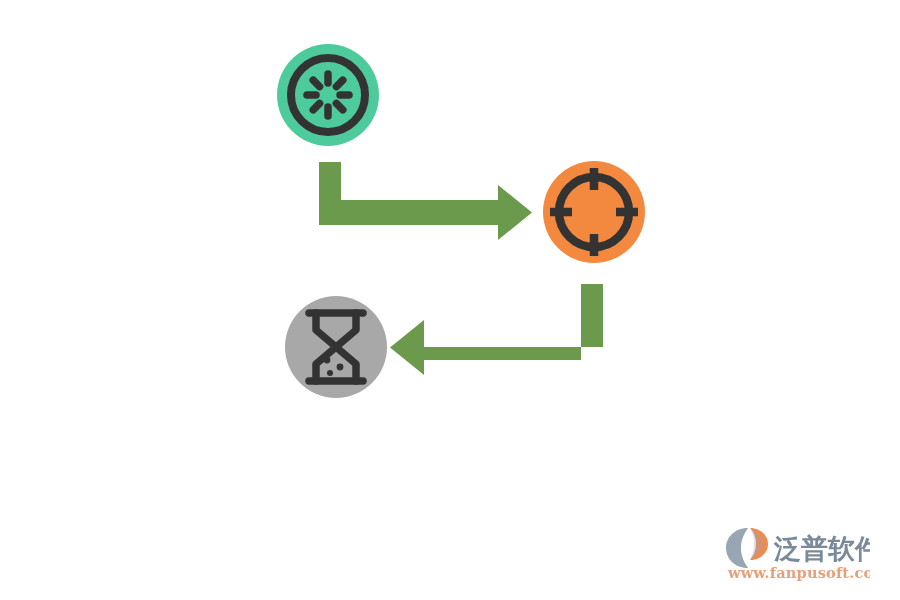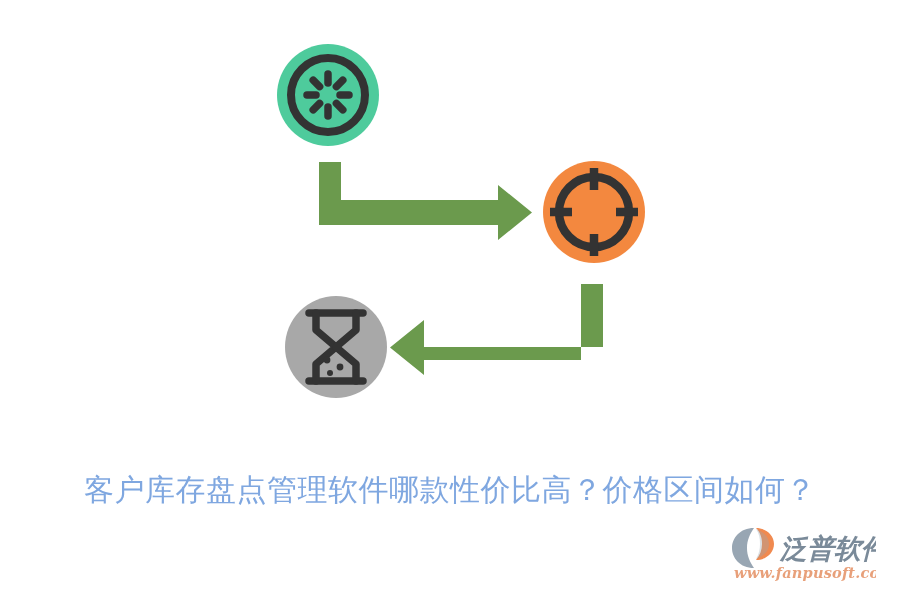--- a/index.html
+++ b/index.html
@@ -50,25 +50,24 @@
     letter-spacing: 0.5px;
     color: #7fa7e0;
     font-family: "DejaVu Serif", "Liberation Serif", serif;
     font-weight: 400;
     white-space: nowrap;
   }
 
   
   #logo {
     position: absolute;
-    right: 24px;
+    right: 30px;
     bottom: 16px;
     width: 146px;
     height: 62px;
-    font-style: italic;
   }
 
   #logo-svg {
     display: block;
     width: 146px;
     height: 62px;
   }
 </style>
 </head>
 <body>
@@ -150,21 +149,20 @@
 
           <circle cx="327" cy="360" r="3.4" fill="#333333" stroke="none"></circle>
           <circle cx="340" cy="367" r="3.4" fill="#333333" stroke="none"></circle>
           <circle cx="330" cy="373" r="3.0" fill="#333333" stroke="none"></circle>
         </g>
       </g>
 
     </svg>
   </div>
 
-  <div id="caption">客户库存盘点管理软件哪款性价比高？价格区间如何？</div>
 
   <div id="logo">
     <svg id="logo-svg" viewBox="0 0 146 62" xmlns="http://www.w3.org/2000/svg">
 
       <g>
         <path d="M 24,6 C 10,6 2,16 2,26 C 2,36 10,46 24,46 C 20,40 17,34 17,26 C 17,18 20,12 24,6 Z" fill="#98a6b3"></path>
         <path d="M 26,6 C 36,6 44,13 44,22 C 44,31 36,38 26,38 C 30,33 32,28 32,22 C 32,15 30,10 26,6 Z" fill="#f08a50"></path>
         <path d="M 26,7 C 34,10 39,15 39,22 C 39,29 34,34 26,37 C 29,32 30,27 30,22 C 30,16 29,11 26,7 Z" fill="#98a6b3" opacity="0.35"></path>
       </g>
 

